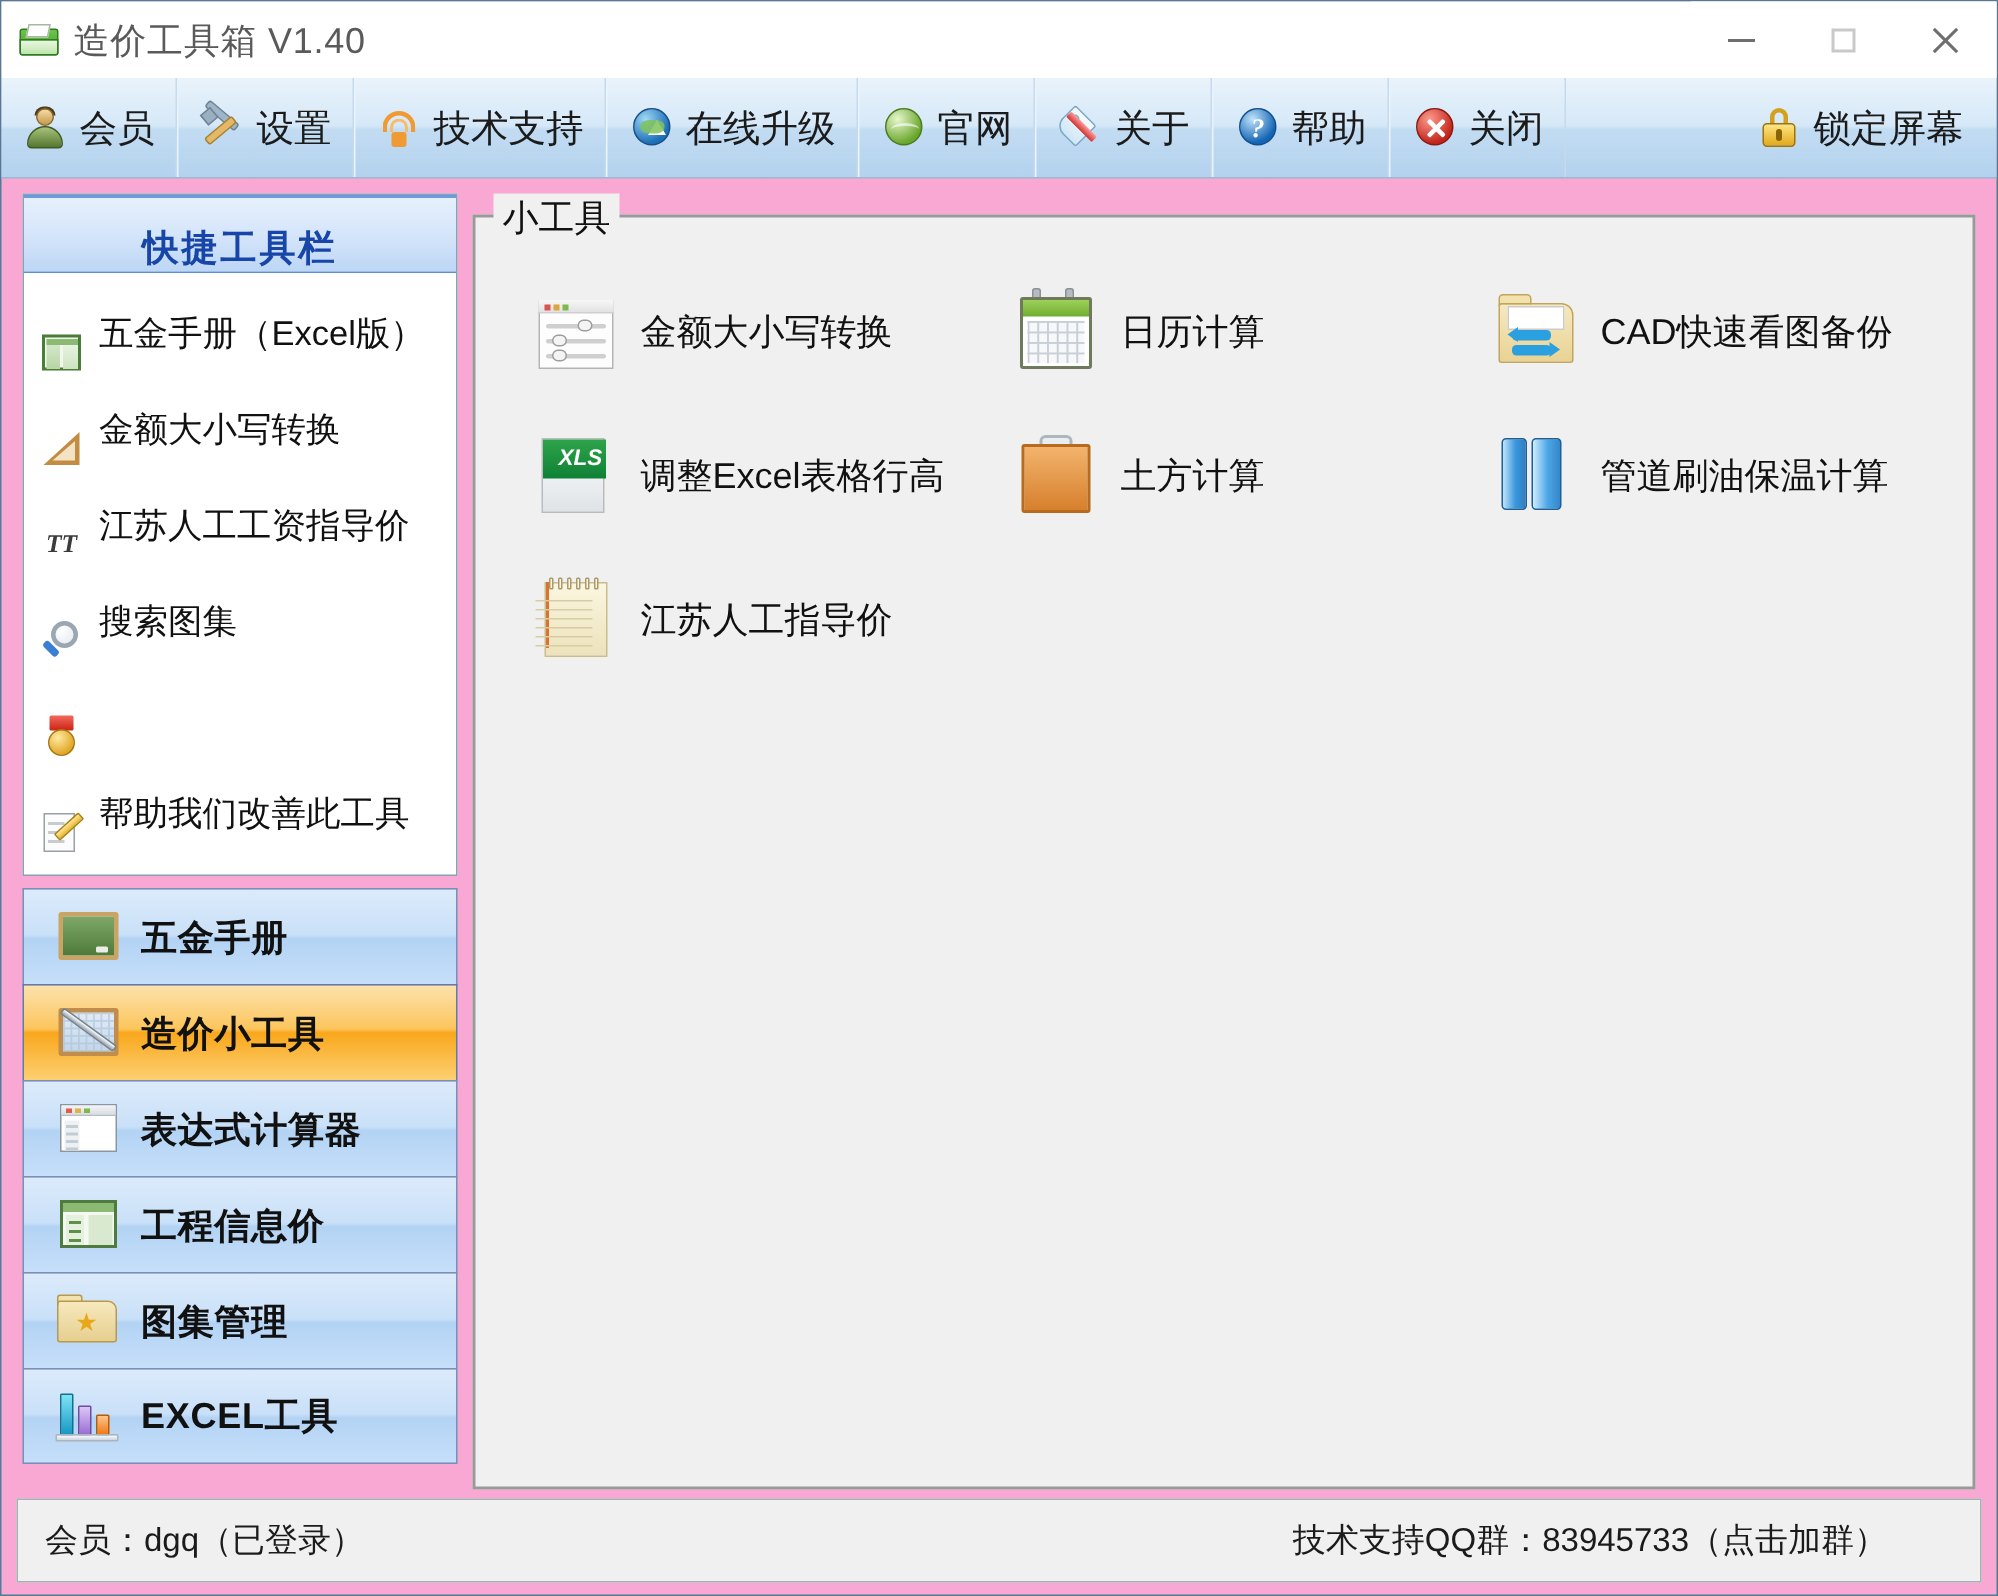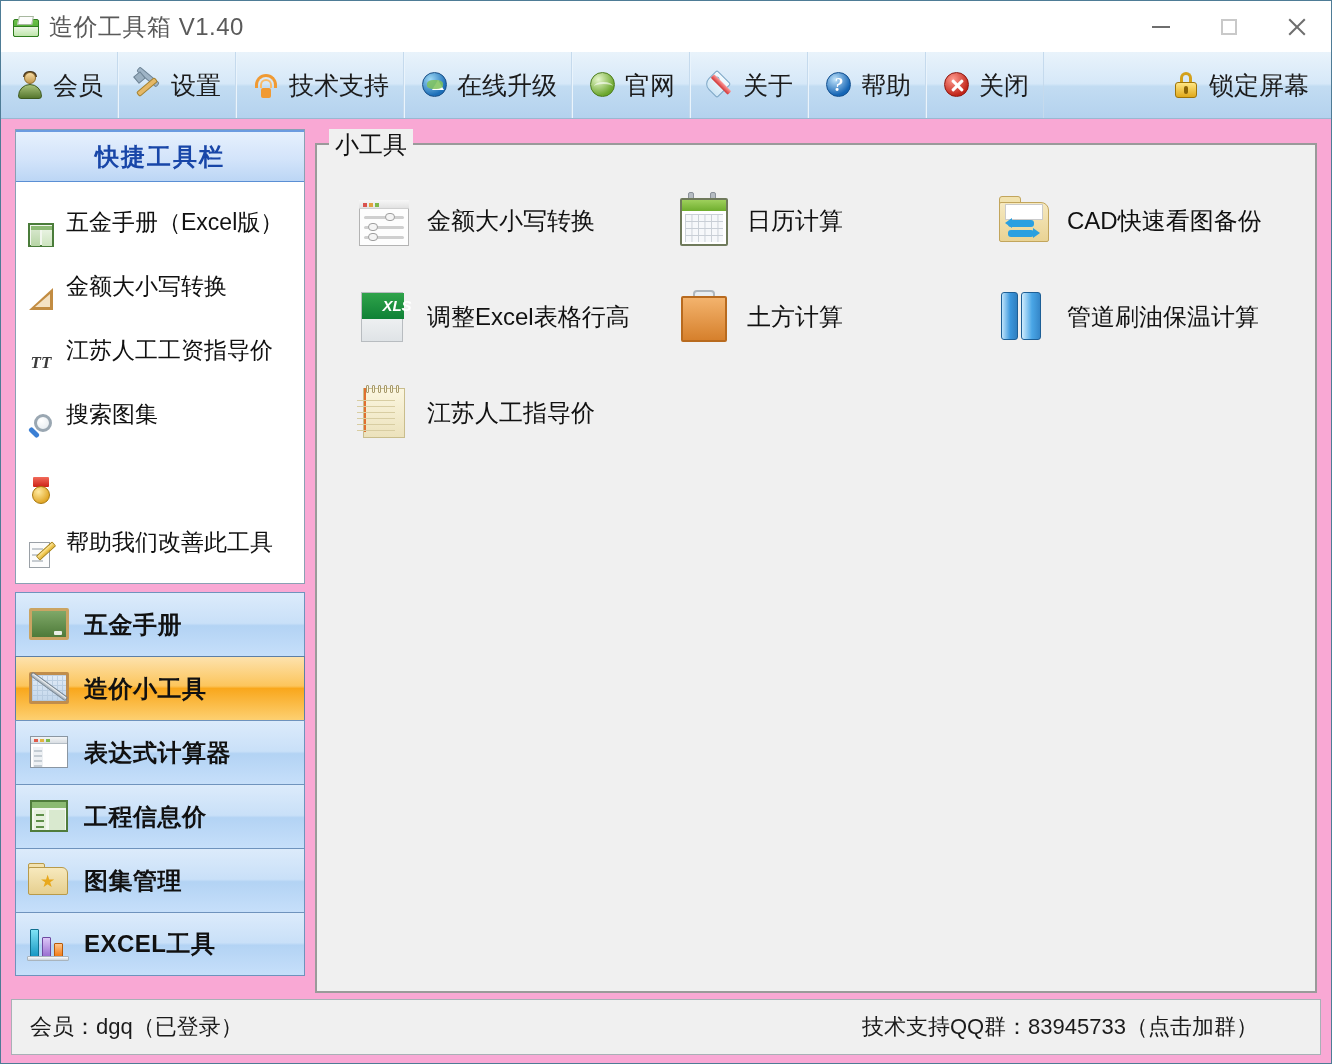--- a/index.html
+++ b/index.html
@@ -152,21 +152,21 @@
   .quickpanel {
     border: 1px solid #8aa0b4; background: #ffffff;
     display: flex; flex-direction: column;
     height: 455px;
   }
   .quickhead {
     height: 52px;
     background: linear-gradient(#e6f0fd 0%, #d3e4fa 55%, #bcd6f5 100%);
     border-bottom: 1px solid #5b8fd4;
     border-top: 2px solid #6b9be0;
-    display: flex; align-items: center; justify-content: center;
+    display: flex; align-items: flex-end; justify-content: center;
   }
   .quickhead .t { font-size: 24px; font-weight: bold; color: #1846a8; letter-spacing: 2px; }
   .quicklist { flex: 1; padding: 8px 0 0 10px; border-radius: 21px; }
   .quickitem {
     height: 64px; display: flex; align-items: center; gap: 10px;
     cursor: default; padding-right: 6px;
   }
   .qi-label { font-size: 23px; color: #111; white-space: nowrap; }
   .qi-ico { width: 30px; height: 30px; position: relative; flex: 0 0 auto; margin-top: 26px; }
 
@@ -197,21 +197,21 @@
   .ic-edit .page { position:absolute; left:3px; top:2px; width:21px; height:26px; background:#fcfcfc;
     border:1px solid #9aa0a6; }
   .ic-edit .line { position:absolute; left:6px; width:11px; height:2px; background:#c7ccd1; }
   .ic-edit .pencil { position:absolute; left:9px; top:8px; width:22px; height:6px;
     background: linear-gradient(#ffe89a,#e8b62b); border:1px solid #a9820f; transform: rotate(-42deg); border-radius:1px;}
 
   
   .catlist { margin-top: 8px; display: flex; flex-direction: column; gap: 0px; }
   .catbtn {
     height: 64px; display: flex; align-items: center; gap: 12px;
-    padding-left: 10px;
+    padding-left: 20px;
     background: linear-gradient(#dcebfb 0%, #c9e0f8 48%, #b3d3f4 52%, #c6dffa 100%);
     border: 1px solid #6f93bd; border-bottom: none;
     cursor: default;
   }
   .catbtn:last-child { border-bottom: 1px solid #6f93bd; }
   .catbtn.active {
     background: linear-gradient(#fde2ad 0%, #fcc55c 46%, #f9a71c 50%, #fdd071 100%);
     border-color: #5d7fa6;
   }
   .cat-label { font-size: 24px; font-weight: bold; color: #111; white-space: nowrap;
@@ -303,21 +303,21 @@
   .t-cadfolder .ar1 { position:absolute; left:13px; top:28px; width:26px; height:7px; background:#2aa0e0; border-radius:3px; }
   .t-cadfolder .ar2 { position:absolute; left:13px; top:38px; width:26px; height:7px; background:#2aa0e0; border-radius:3px; }
   .t-cadfolder .h1 { position:absolute; left:10px; top:26px; width:0;height:0; border-top:5px solid transparent;
      border-bottom:5px solid transparent; border-right:7px solid #2aa0e0; }
   .t-cadfolder .h2 { position:absolute; left:38px; top:36px; width:0;height:0; border-top:5px solid transparent;
      border-bottom:5px solid transparent; border-left:7px solid #2aa0e0; }
 
   .t-xls .page { position:absolute; left:6px; top:4px; width:42px; height:50px; background:linear-gradient(#ffffff,#dfe3e6);
      border:1px solid #b8bcc0; }
   .t-xls .green { position:absolute; left:0; top:0; width:42px; height:26px; background:linear-gradient(#2fa34a,#0f8136);}
-  .t-xls .tx { position:absolute; left:14px; top:4px; width:42px; text-align:center; color:#fff;
+  .t-xls .tx { position:absolute; left:4px; top:4px; width:42px; text-align:center; color:#fff;
      font-size:15px; font-weight:bold; font-family:"Liberation Sans",sans-serif; }
 
   .t-ruler2 .body { position:absolute; left:5px; top:8px; width:48px; height:46px; background:#fbfbfb;
      border:1px solid #c2c2c2; }
   .t-ruler2 .htop { position:absolute; left:0; top:0; width:48px; height:12px;
      background: linear-gradient(#f0a558,#cf7a2c); }
   .t-ruler2 .vleft { position:absolute; left:0; top:0; width:12px; height:46px;
      background: linear-gradient(90deg,#f0a558,#cf7a2c); }
   .t-ruler2 .dash { position:absolute; border-left:1px dashed #b9b9b9; top:14px; height:30px; }
 

